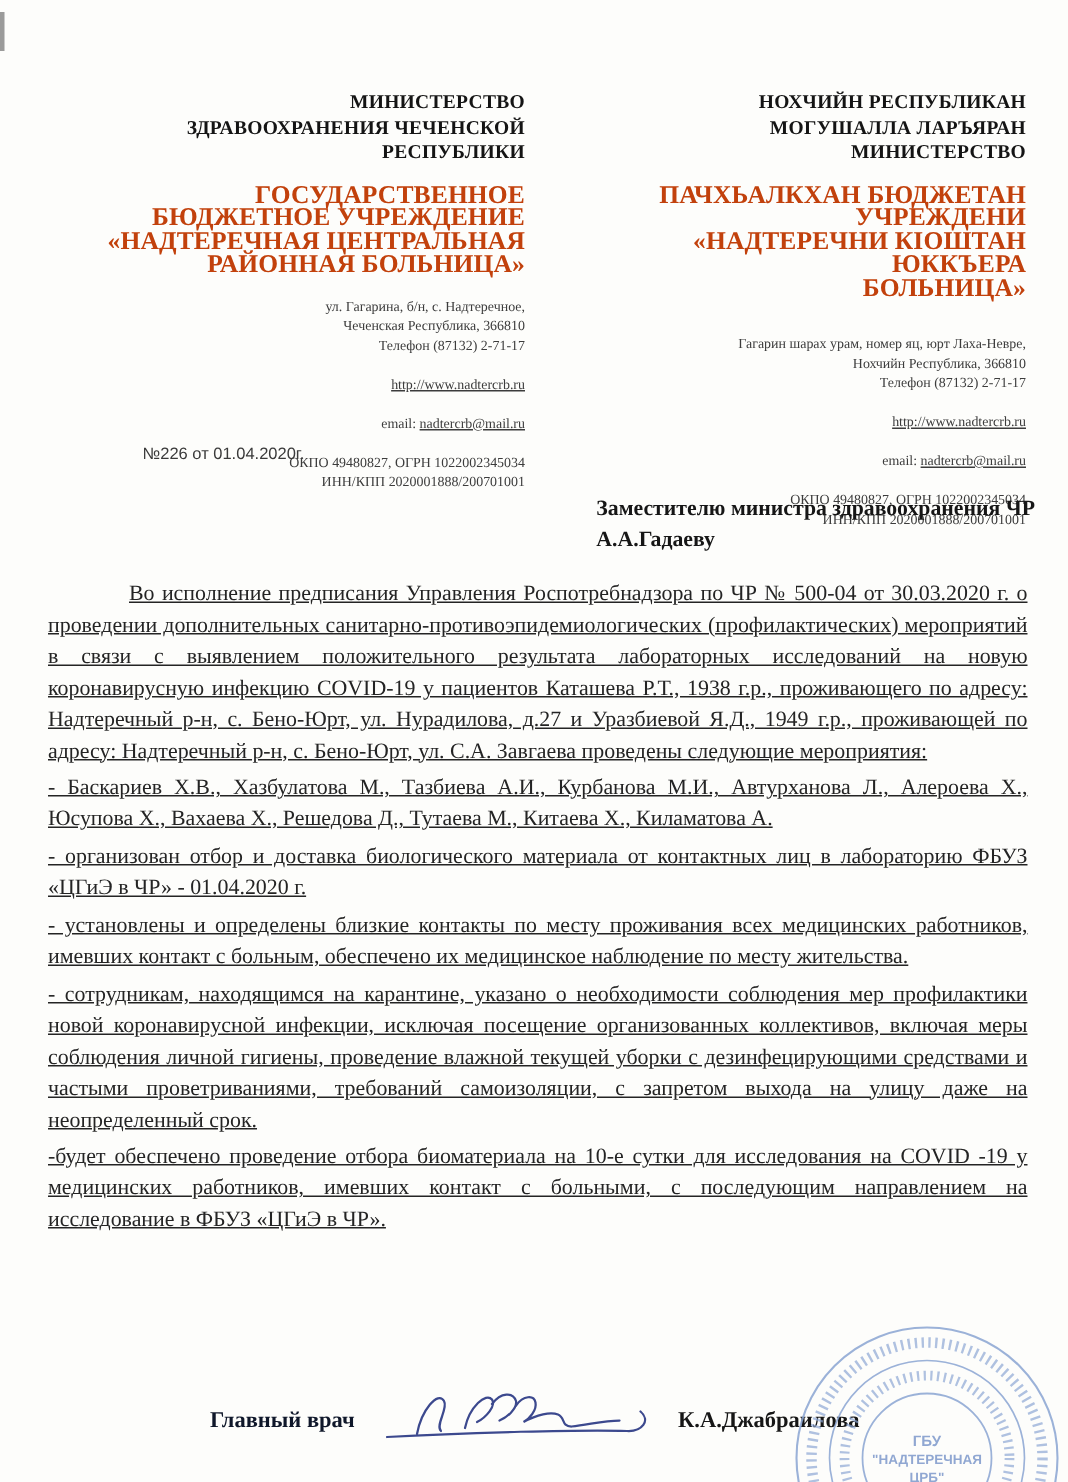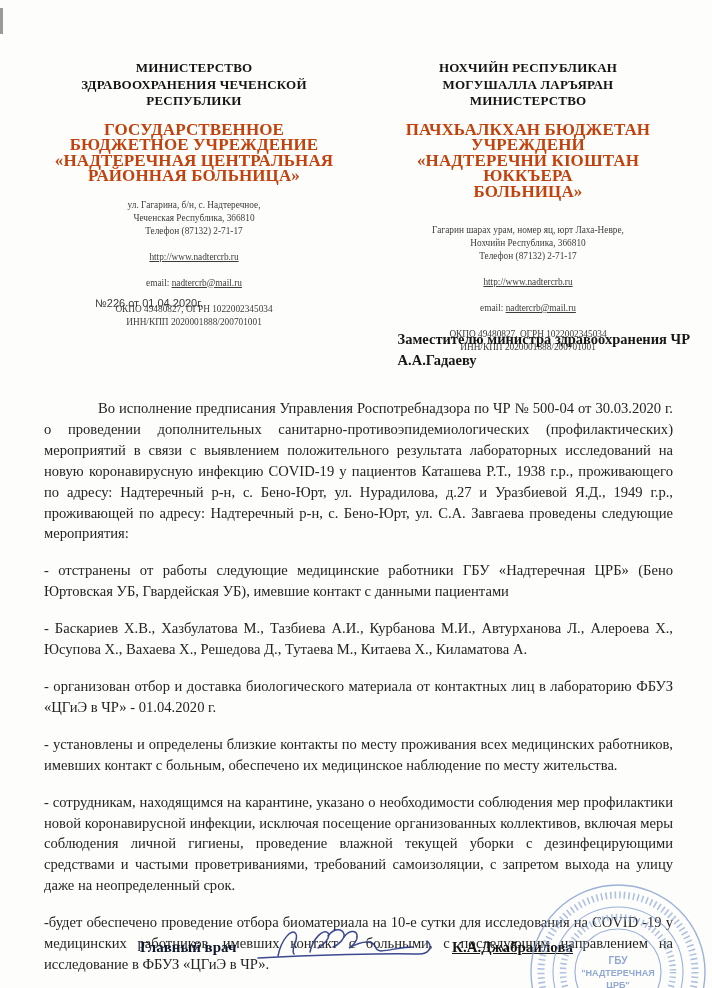--- a/index.html
+++ b/index.html
@@ -2,43 +2,43 @@
 <html><head>
 <meta charset="utf-8">
 <style>
   html,body{margin:0;padding:0;}
   .page{
     position:relative;width:712px;height:988px;background:#fdfdfb;
     overflow:hidden;font-family:"Liberation Serif", serif;color:#222;
   }
   .corner-mark{position:absolute;left:0;top:8px;width:3px;height:26px;background:#4a4a4a;opacity:.55;}
   
-  .hdr-col{position:absolute;top:60px;width:312px;text-align:center;}
+  .hdr-col{position:absolute;top:60px;width:312px;text-align:right;}
   .hdr-left{left:38px;}
   .hdr-right{left:372px;}
   .ministry{font-weight:bold;font-size:13px;line-height:16.5px;letter-spacing:.2px;color:#141414;white-space:pre-line;}
   .institution{margin-top:12px;font-weight:bold;font-size:17px;line-height:15.5px;letter-spacing:.1px;color:#c2410c;white-space:pre-line;}
   .addr{font-size:9.3px;line-height:13px;color:#3c3c3c;white-space:pre-line;}
   .hdr-left .addr{margin-top:2px;}
   .hdr-right .addr{margin-top:12px;}
   .addr-line{font-size:9.3px;line-height:13px;color:#3c3c3c;}
   .underlined{text-decoration:underline;}
   
   .doc-number{position:absolute;left:95px;top:297px;font-family:"Liberation Sans", sans-serif;font-size:11px;color:#3a3a3a;}
   
   .addressee{position:absolute;right:22px;top:329px;font-weight:bold;font-size:14.5px;line-height:21px;color:#161616;}
   .addressee .name{padding-right:32px;}
   
   .body-text{position:absolute;left:28px;top:382px;width:661px;font-size:14.6px;line-height:20.9px;text-align:justify;color:#242424;}
-  .body-text p{margin:16px;}
+  .body-text p{margin:4px;text-decoration:underline;}
   .body-text p.indent{text-indent:54px;}
   .body-text p.sp{margin-top:4px;}
   
   .sig-label{position:absolute;left:140px;top:939px;font-weight:bold;font-size:15px;color:#0f172a;}
-  .sig-name{position:absolute;left:452px;top:939px;font-weight:bold;font-size:15px;color:#161616;text-decoration:underline;}
+  .sig-name{position:absolute;left:452px;top:939px;font-weight:bold;font-size:15px;color:#161616;}
   .sig-svg{position:absolute;left:250px;top:912px;}
   
   .stamp-svg{position:absolute;left:528px;top:882px;opacity:.85;}
 </style>
 </head>
 <body>
 
 <div class="page">
 
   <div class="corner-mark"></div>
@@ -83,21 +83,20 @@
 
   <div class="doc-number">№226 от 01.04.2020г.</div>
 
   <div class="addressee">
     <div>Заместителю министра здравоохранения ЧР</div>
     <div class="name">А.А.Гадаеву</div>
   </div>
 
   <div class="body-text">
     <p class="indent">Во исполнение предписания Управления Роспотребнадзора по ЧР № 500-04 от 30.03.2020 г. о проведении дополнительных санитарно-противоэпидемиологических (профилактических) мероприятий в связи с выявлением положительного результата лабораторных исследований на новую коронавирусную инфекцию COVID-19 у пациентов Каташева Р.Т., 1938 г.р., проживающего по адресу: Надтеречный р-н, с. Бено-Юрт, ул. Нурадилова, д.27 и Уразбиевой Я.Д., 1949 г.р., проживающей по адресу: Надтеречный р-н, с. Бено-Юрт, ул. С.А. Завгаева проведены следующие мероприятия:</p>
-    <p>- отстранены от работы следующие  медицинские работники ГБУ «Надтеречная ЦРБ» (Бено Юртовская УБ, Гвардейская УБ), имевшие контакт с данными пациентами</p>
     <p>- Баскариев Х.В.,  Хазбулатова М., Тазбиева А.И., Курбанова М.И., Автурханова Л., Алероева Х., Юсупова Х., Вахаева Х., Решедова Д., Тутаева М., Китаева Х., Киламатова А.</p>
     <p>- организован отбор и доставка биологического материала от контактных лиц в лабораторию ФБУЗ «ЦГиЭ в ЧР» - 01.04.2020 г.</p>
     <p class="sp">- установлены и определены близкие контакты по месту проживания всех медицинских работников, имевших контакт с больным, обеспечено  их медицинское наблюдение по месту жительства.</p>
     <p class="sp">- сотрудникам, находящимся на карантине, указано о необходимости соблюдения мер профилактики новой коронавирусной инфекции, исключая посещение организованных коллективов, включая меры соблюдения личной гигиены, проведение влажной текущей уборки с дезинфецирующими средствами и частыми проветриваниями, требований самоизоляции, с запретом выхода на улицу даже на неопределенный срок.</p>
     <p>-будет обеспечено  проведение отбора биоматериала на 10-е сутки для исследования на COVID -19 у медицинских работников, имевших контакт с больными, с последующим направлением на исследование в ФБУЗ «ЦГиЭ в ЧР».</p>
   </div>
 
   <div class="sig-label">Главный врач</div>
   <svg class="sig-svg" width="200" height="55" viewBox="0 0 200 55">
     <g fill="none" stroke="#2c3a85" stroke-width="1.5" stroke-linecap="round" opacity="0.92">

